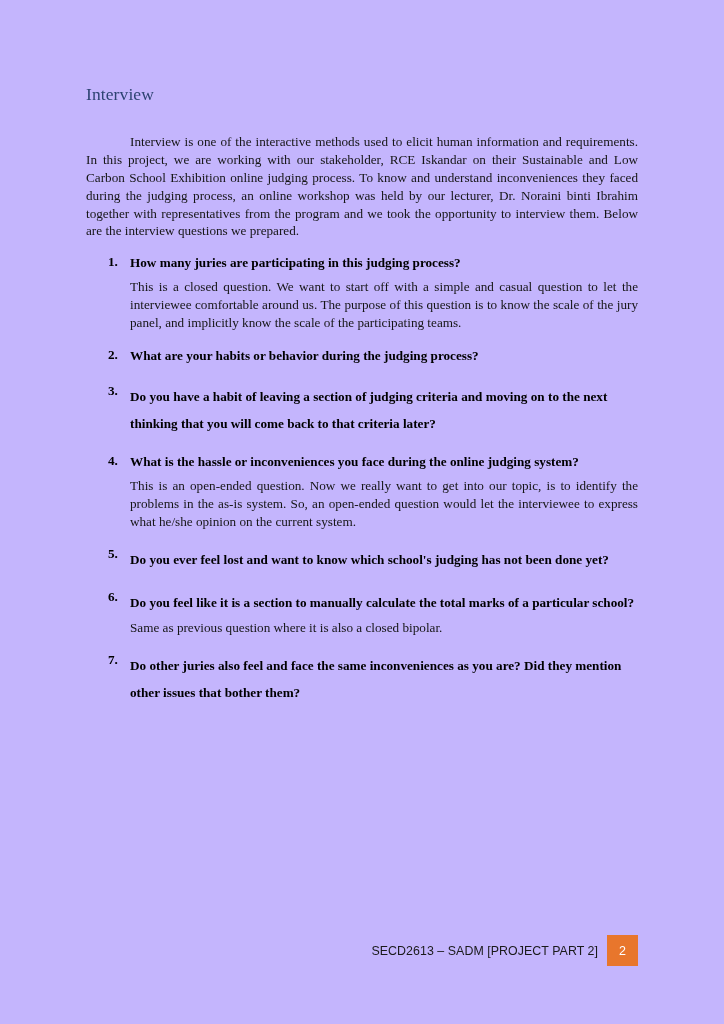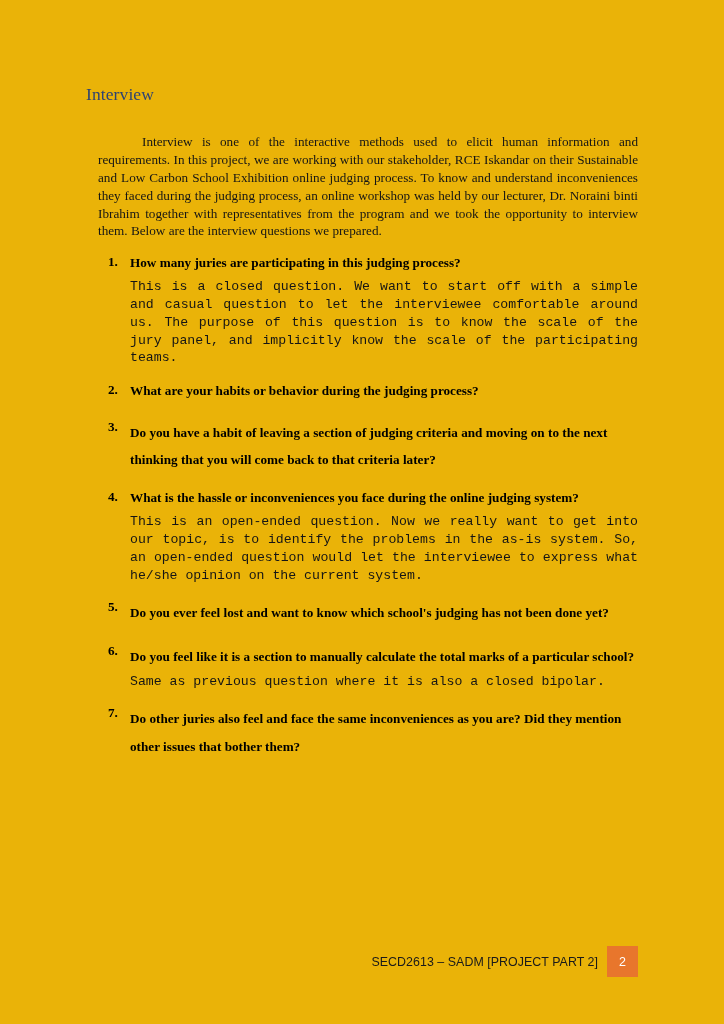--- a/index.html
+++ b/index.html
@@ -5,21 +5,21 @@
   html, body {
     margin: 0;
     padding: 0;
     background: #ffffff;
   }
 
   .page {
     position: relative;
     width: 724px;
     height: 1024px;
-    background: #eab308;
+    background: #c4b5fd;
     overflow: hidden;
     font-family: "Liberation Serif", "DejaVu Serif", serif;
     color: #000000;
     box-sizing: border-box;
   }
 
   .content {
     position: absolute;
     left: 86px;
     top: 84px;
@@ -35,21 +35,21 @@
     margin: 0 0 28px 0;
     letter-spacing: 0.1px;
   }
 
   .intro-paragraph {
     font-size: 13.2px;
     line-height: 1.355;
     text-align: justify;
     text-justify: inter-word;
     text-indent: 44px;
-    margin: 0 0 14px 12px;
+    margin: 0 0 14px 0;
     color: #151515;
   }
 
   .q-list {
     margin: 0;
     padding: 0;
     list-style: none;
   }
 
   .q-item {
@@ -91,39 +91,38 @@
   }
 
   .a-text {
     font-size: 13.2px;
     line-height: 1.355;
     text-align: justify;
     text-justify: inter-word;
     color: #151515;
     margin: 0 0 0 44px;
     padding-top: 2px;
-    font-family: Liberation Mono, monospace;
   }
 
   .item-gap {
     height: 11px;
   }
 
   .footer {
     position: absolute;
     left: 0;
     top: 930px;
     width: 724px;
     height: 40px;
   }
 
   .footer-inner {
     position: absolute;
     right: 86px;
-    top: 16px;
+    top: 5px;
     display: flex;
     align-items: stretch;
     height: 32px;
   }
 
   .footer-label {
     font-family: "Liberation Sans", "DejaVu Sans", sans-serif;
     font-size: 12.4px;
     color: #1a1a1a;
     display: flex;

